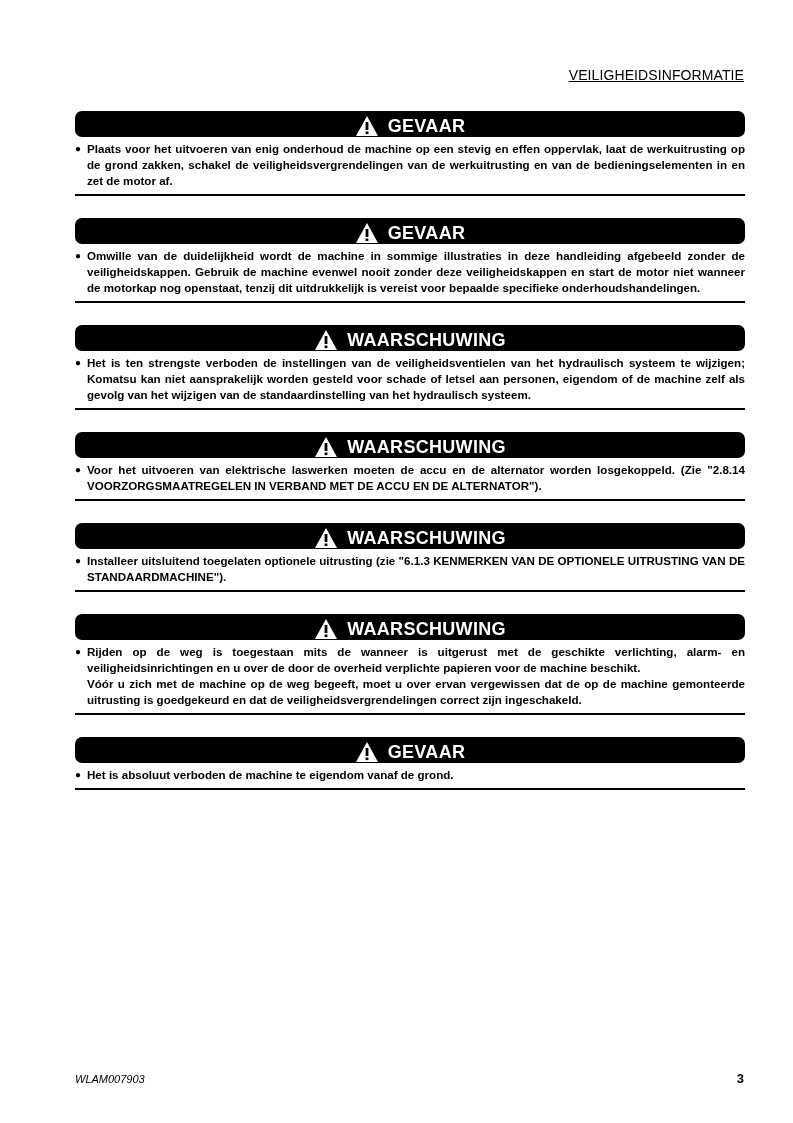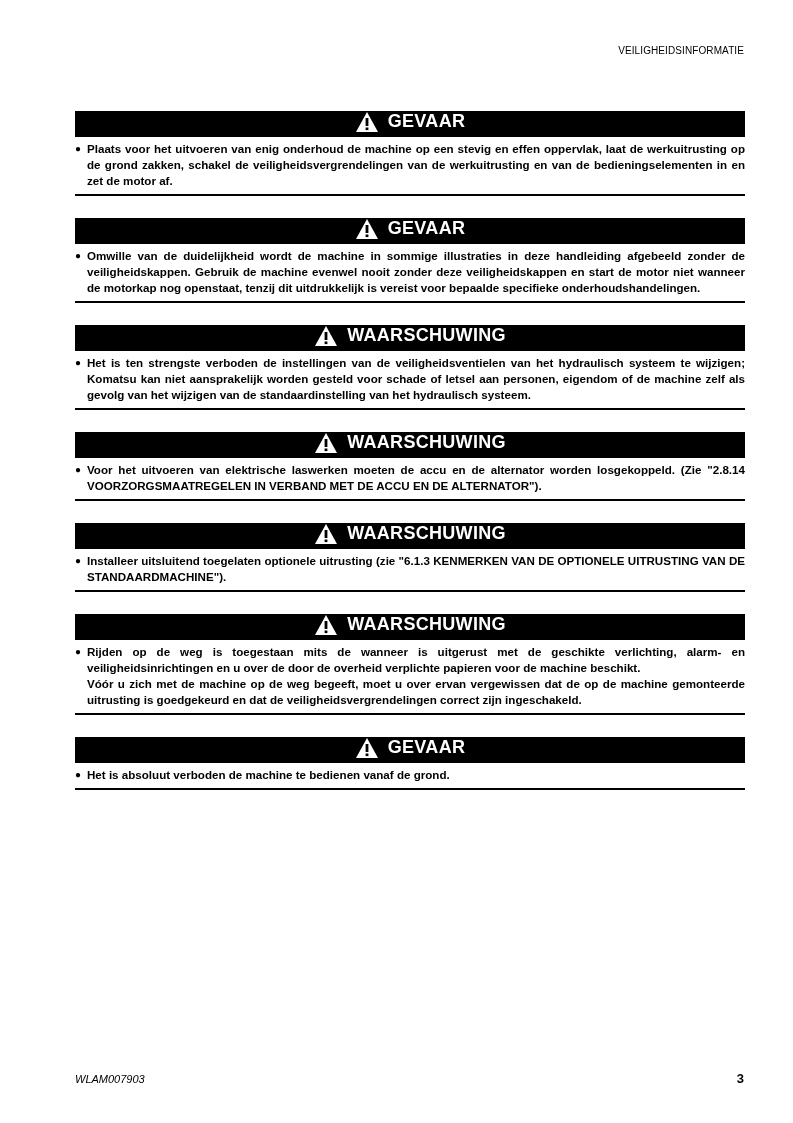--- a/index.html
+++ b/index.html
@@ -1,22 +1,22 @@
 <!DOCTYPE html>
 <html><head>
   <meta charset="utf-8">
   <style>
     html, body { margin:0; padding:0; background:#ffffff; }
     body { width:793px; height:1123px; position:relative; overflow:hidden;
            font-family:"Liberation Sans", sans-serif; color:#000; }
-    .header { position:absolute; top:45px; right:49px; font-size:10px; letter-spacing:0.1px; }
+    .header { position:absolute; top:67px; right:49px; font-size:14px; letter-spacing:0.1px;text-decoration:underline; }
     .sections { position:absolute; left:75px; top:111px; width:670px; }
     .section { margin-bottom:22px; }
-    .banner { background:#000; color:#fff; height:26px; display:flex; align-items:flex-start; justify-content:center;
-              font-weight:bold; font-size:18px; letter-spacing:0.3px; }
+    .banner { background:#000; color:#fff; height:26px; display:flex; align-items:flex-end; justify-content:center;
+              font-weight:bold; font-size:18px; letter-spacing:0.3px;border-radius:7px; }
     .banner .tri { width:24px; height:22px; margin-right:9px; display:inline-block; }
     .body { padding:4px 0 5px 0; border-bottom:2px solid #000; }
     .item { display:flex; font-size:11.6px; font-weight:bold; line-height:16px; text-align:justify; }
     .bullet { width:12px; flex:none; font-size:10px; line-height:16px; }
     .item-text { flex:1; }
     .line { display:block; }
     .footer-code { position:absolute; left:75px; top:1073px; font-size:11px;font-style:italic; }
     .footer-page { position:absolute; right:49px; top:1071px; font-size:13px; font-weight:bold; }
   </style>
 </head>
@@ -147,21 +147,21 @@
           <polygon points="12,1 23,21 1,21" fill="#fff"></polygon>
           <rect x="10.6" y="7" width="2.8" height="8" fill="#000"></rect>
           <rect x="10.6" y="16.5" width="2.8" height="2.6" fill="#000"></rect>
         </svg>
       <span>GEVAAR</span>
     </div>
     <div class="body">
       <div class="item">
         <span class="bullet">●</span>
         <span class="item-text">
-          <span class="line">Het is absoluut verboden de machine te bedienen vanaf de grond.</span>
+          <span class="line">Het is absoluut verboden de machine te eigendom vanaf de grond.</span>
         </span>
       </div>
     </div>
   </div>
 </div>
 
 <div class="footer-code">WLAM007903</div>
 <div class="footer-page">3</div>
 
 </body></html>

